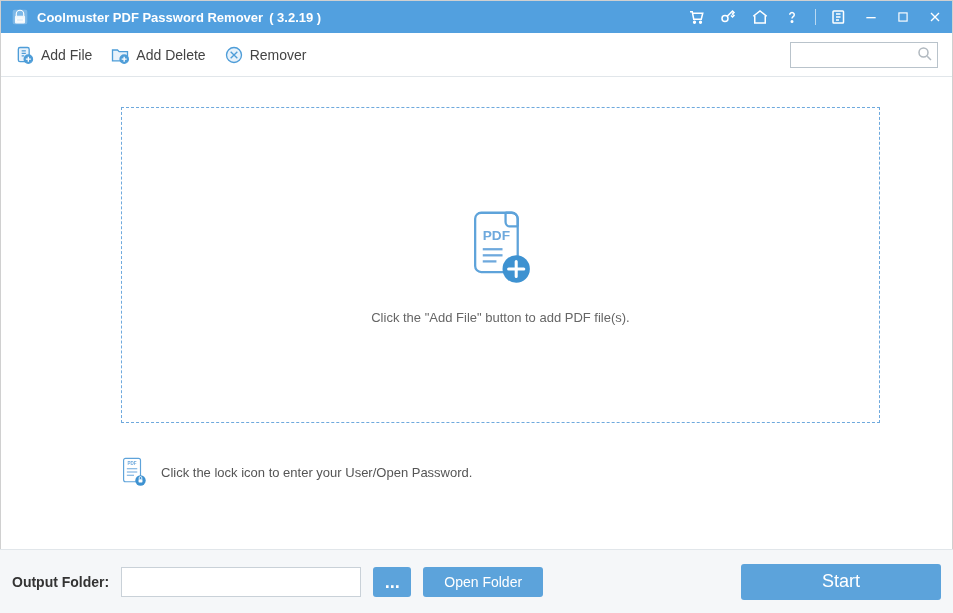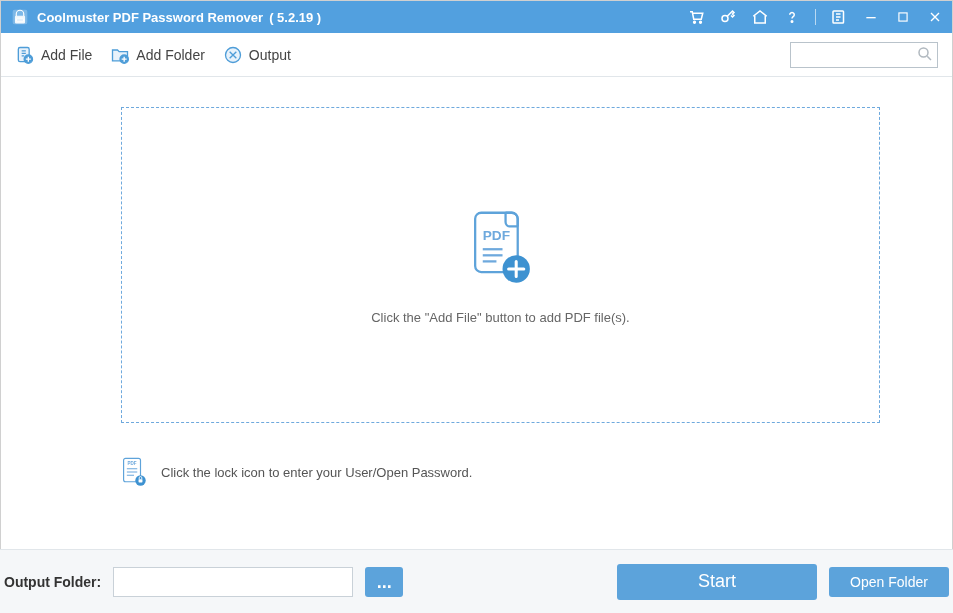--- a/index.html
+++ b/index.html
@@ -118,21 +118,21 @@
   }
   
   .footer {
     position: absolute;
     bottom: 0; left: 0; right: 0;
     height: 64px;
     background: #f5f7f9;
     border-top: 1px solid #e1e6ea;
     display: flex;
     align-items: center;
-    padding: 0 4px;
+    padding: 0 12px;
     gap: 12px;
   }
   .footer-label {
     font-weight: 600;
     color: #333;
     font-size: 14px;
   }
   .output-input {
     width: 240px;
     height: 30px;
@@ -168,21 +168,21 @@
 <div class="titlebar">
   <span class="app-icon">
     <svg viewBox="0 0 24 24" width="18" height="18" fill="none" stroke="#ffffff" stroke-width="1.5">
       <rect x="3" y="3" width="18" height="18" rx="2" fill="#ffffff" opacity="0.25"></rect>
       <path d="M7 11V8a5 5 0 0 1 10 0v3" stroke="#ffffff"></path>
       <rect x="6" y="11" width="12" height="9" rx="1" fill="#ffffff" opacity="0.9"></rect>
       <rect x="7" y="15" width="10" height="2" fill="#52a0df"></rect>
     </svg>
   </span>
   <span class="title">Coolmuster PDF Password Remover</span>
-  <span class="version">( 5.2.19 )</span>
+  <span class="version">( 3.2.19 )</span>
   <span class="spacer"></span>
   <div class="tb-icons">
     <span class="tb-icon">
       <svg viewBox="0 0 24 24" width="18" height="18" fill="none" stroke="currentColor" stroke-width="2">
         <path d="M4 5h3l2 10h10l2-8H8"></path>
         <circle cx="10" cy="19" r="1.2" fill="currentColor"></circle>
         <circle cx="18" cy="19" r="1.2" fill="currentColor"></circle>
       </svg>
     </span>
     <span class="tb-icon">
@@ -241,30 +241,30 @@
     <span>Add File</span>
   </div>
   <div class="tool-btn">
     <span class="tool-icon">
       <svg viewBox="0 0 24 24" width="20" height="20" fill="none" stroke="#4e9dd8" stroke-width="1.6">
         <path d="M3 6h6l2 2h10v11H3z" fill="#e8f2fb"></path>
         <circle cx="17" cy="17" r="5" fill="#4e9dd8"></circle>
         <path d="M17 14v6M14 17h6" stroke="#ffffff" stroke-width="1.6"></path>
       </svg>
     </span>
-    <span>Add Folder</span>
+    <span>Add Delete</span>
   </div>
   <div class="tool-btn">
     <span class="tool-icon">
       <svg viewBox="0 0 24 24" width="20" height="20" fill="none" stroke="#4e9dd8" stroke-width="1.6">
         <circle cx="12" cy="12" r="9" fill="#e8f2fb"></circle>
         <path d="M8 8l8 8M16 8l-8 8"></path>
       </svg>
     </span>
-    <span>Output</span>
+    <span>Remover</span>
   </div>
   <span class="spacer"></span>
   <div class="search-box">
     <input type="text" value="" style="">
     <span class="search-icon">
       <svg viewBox="0 0 24 24" width="18" height="18" fill="none" stroke="currentColor" stroke-width="2">
         <circle cx="10" cy="10" r="6"></circle>
         <path d="M15 15l5 5"></path>
       </svg>
     </span>
@@ -305,15 +305,15 @@
       </span>
       <span>Click the lock icon to enter your User/Open Password.</span>
     </div>
   </div>
 </div>
 
 <div class="footer">
   <span class="footer-label">Output Folder:</span>
   <input class="output-input" type="text" value="" style="">
   <button class="btn btn-browse">...</button>
+  <button class="btn btn-open">Open Folder</button>
   <button class="btn btn-start">Start</button>
-  <button class="btn btn-open">Open Folder</button>
 </div>
 
 </body></html>

